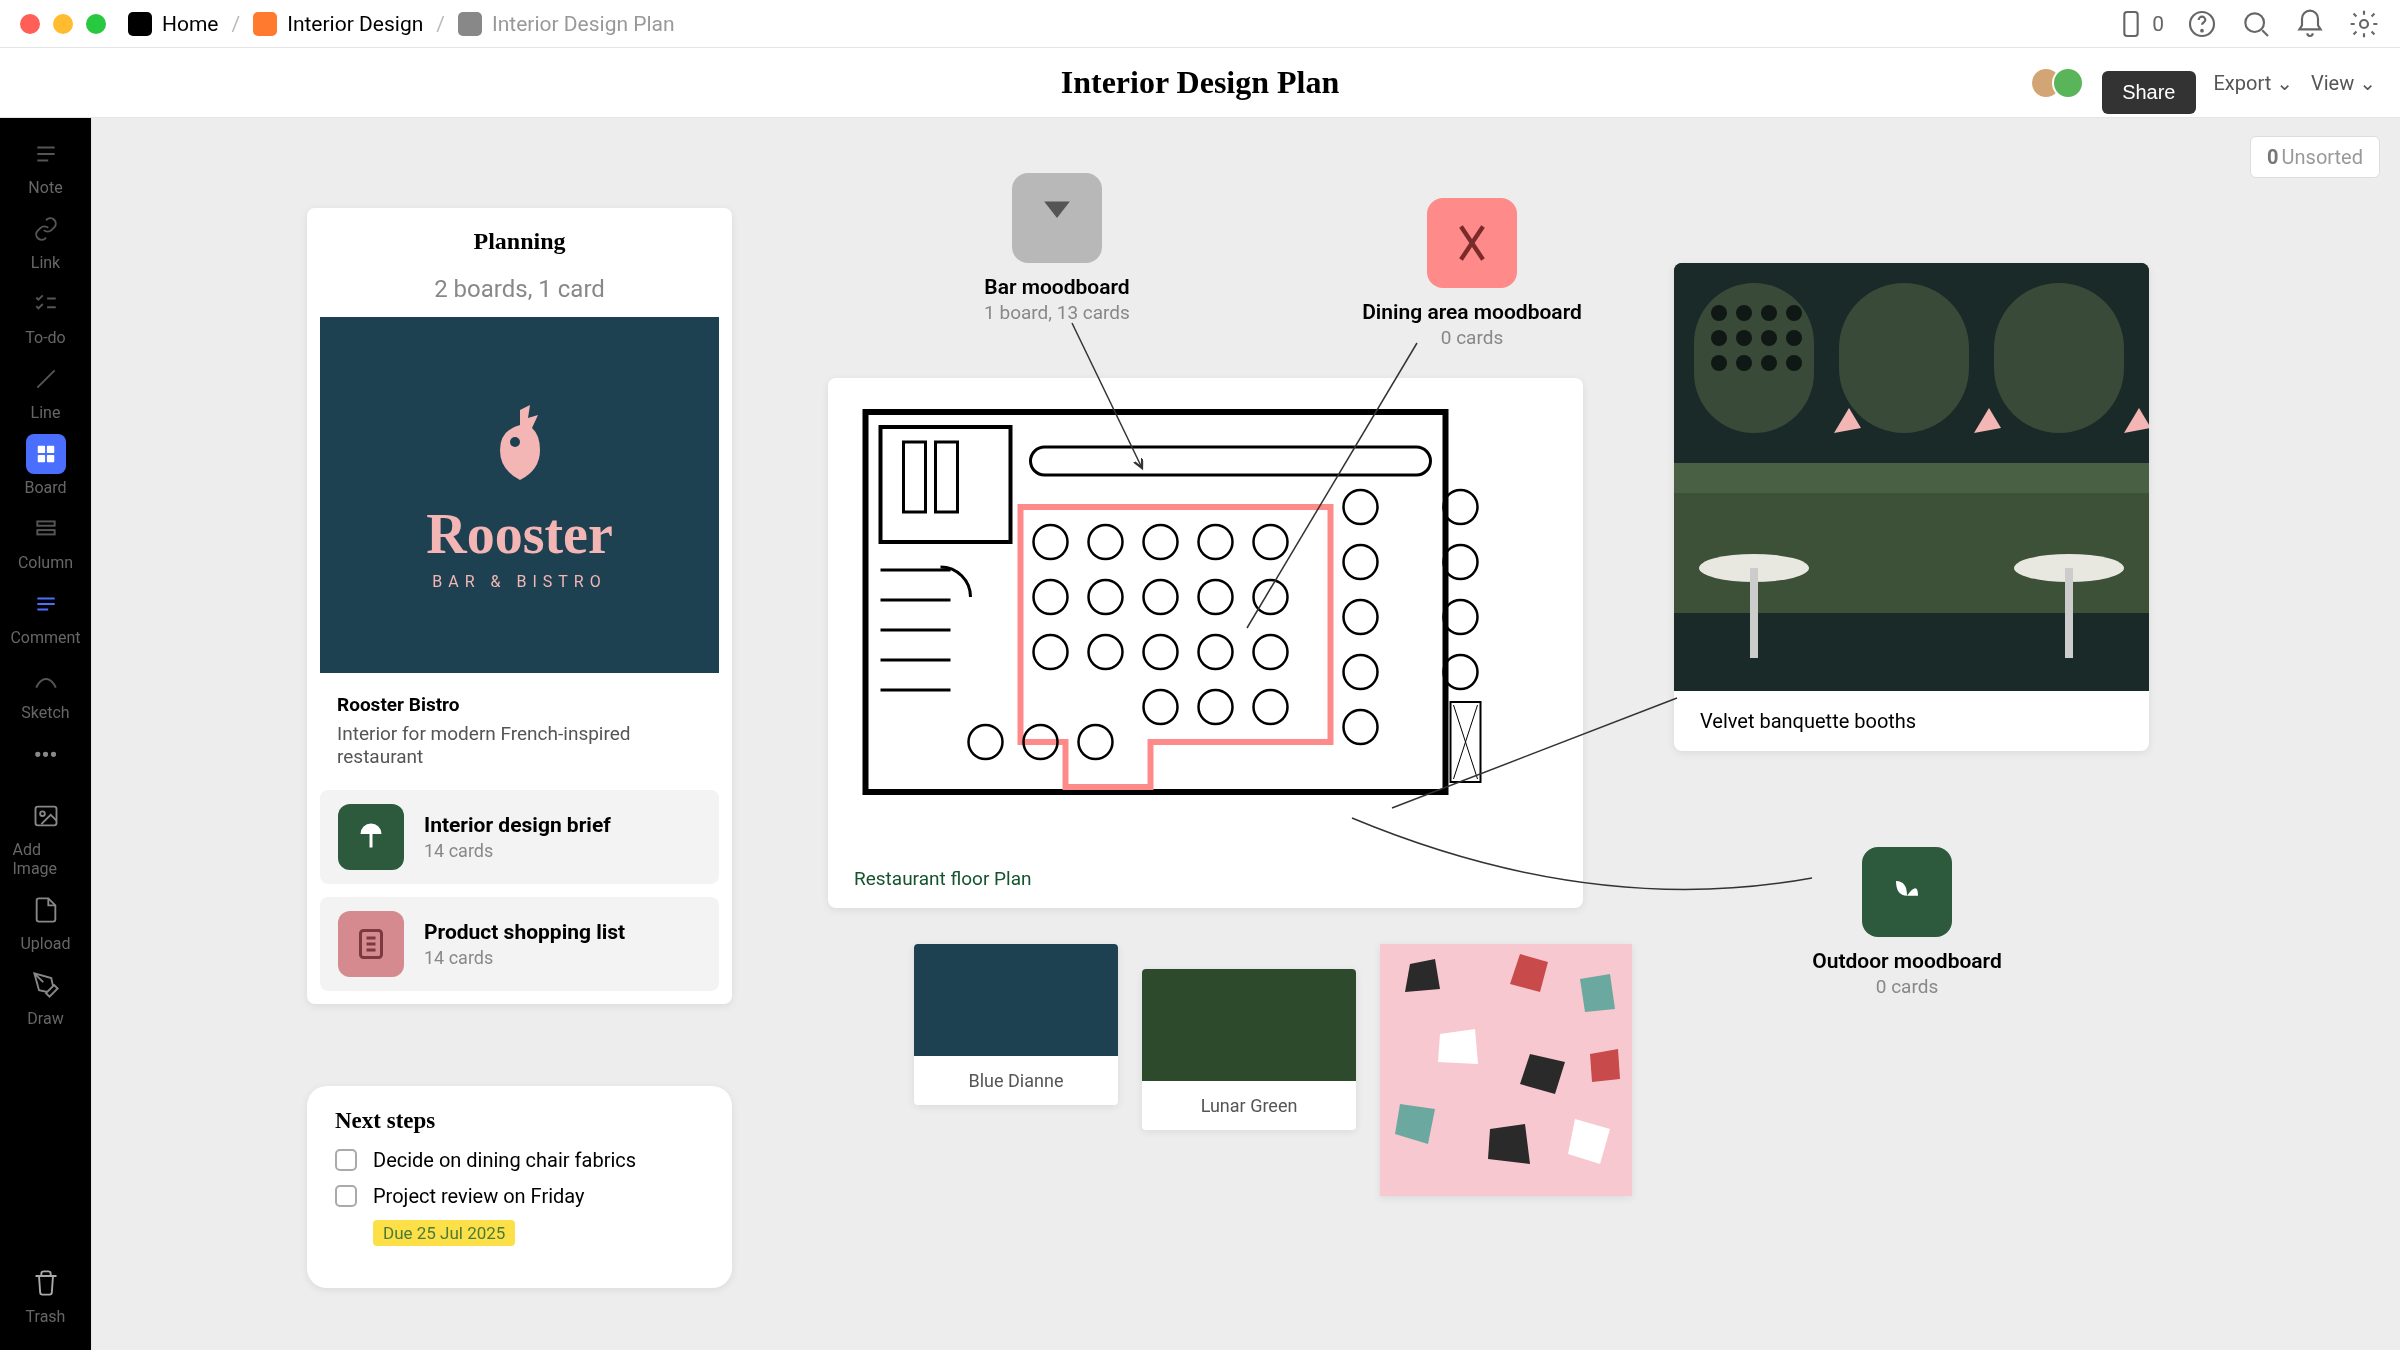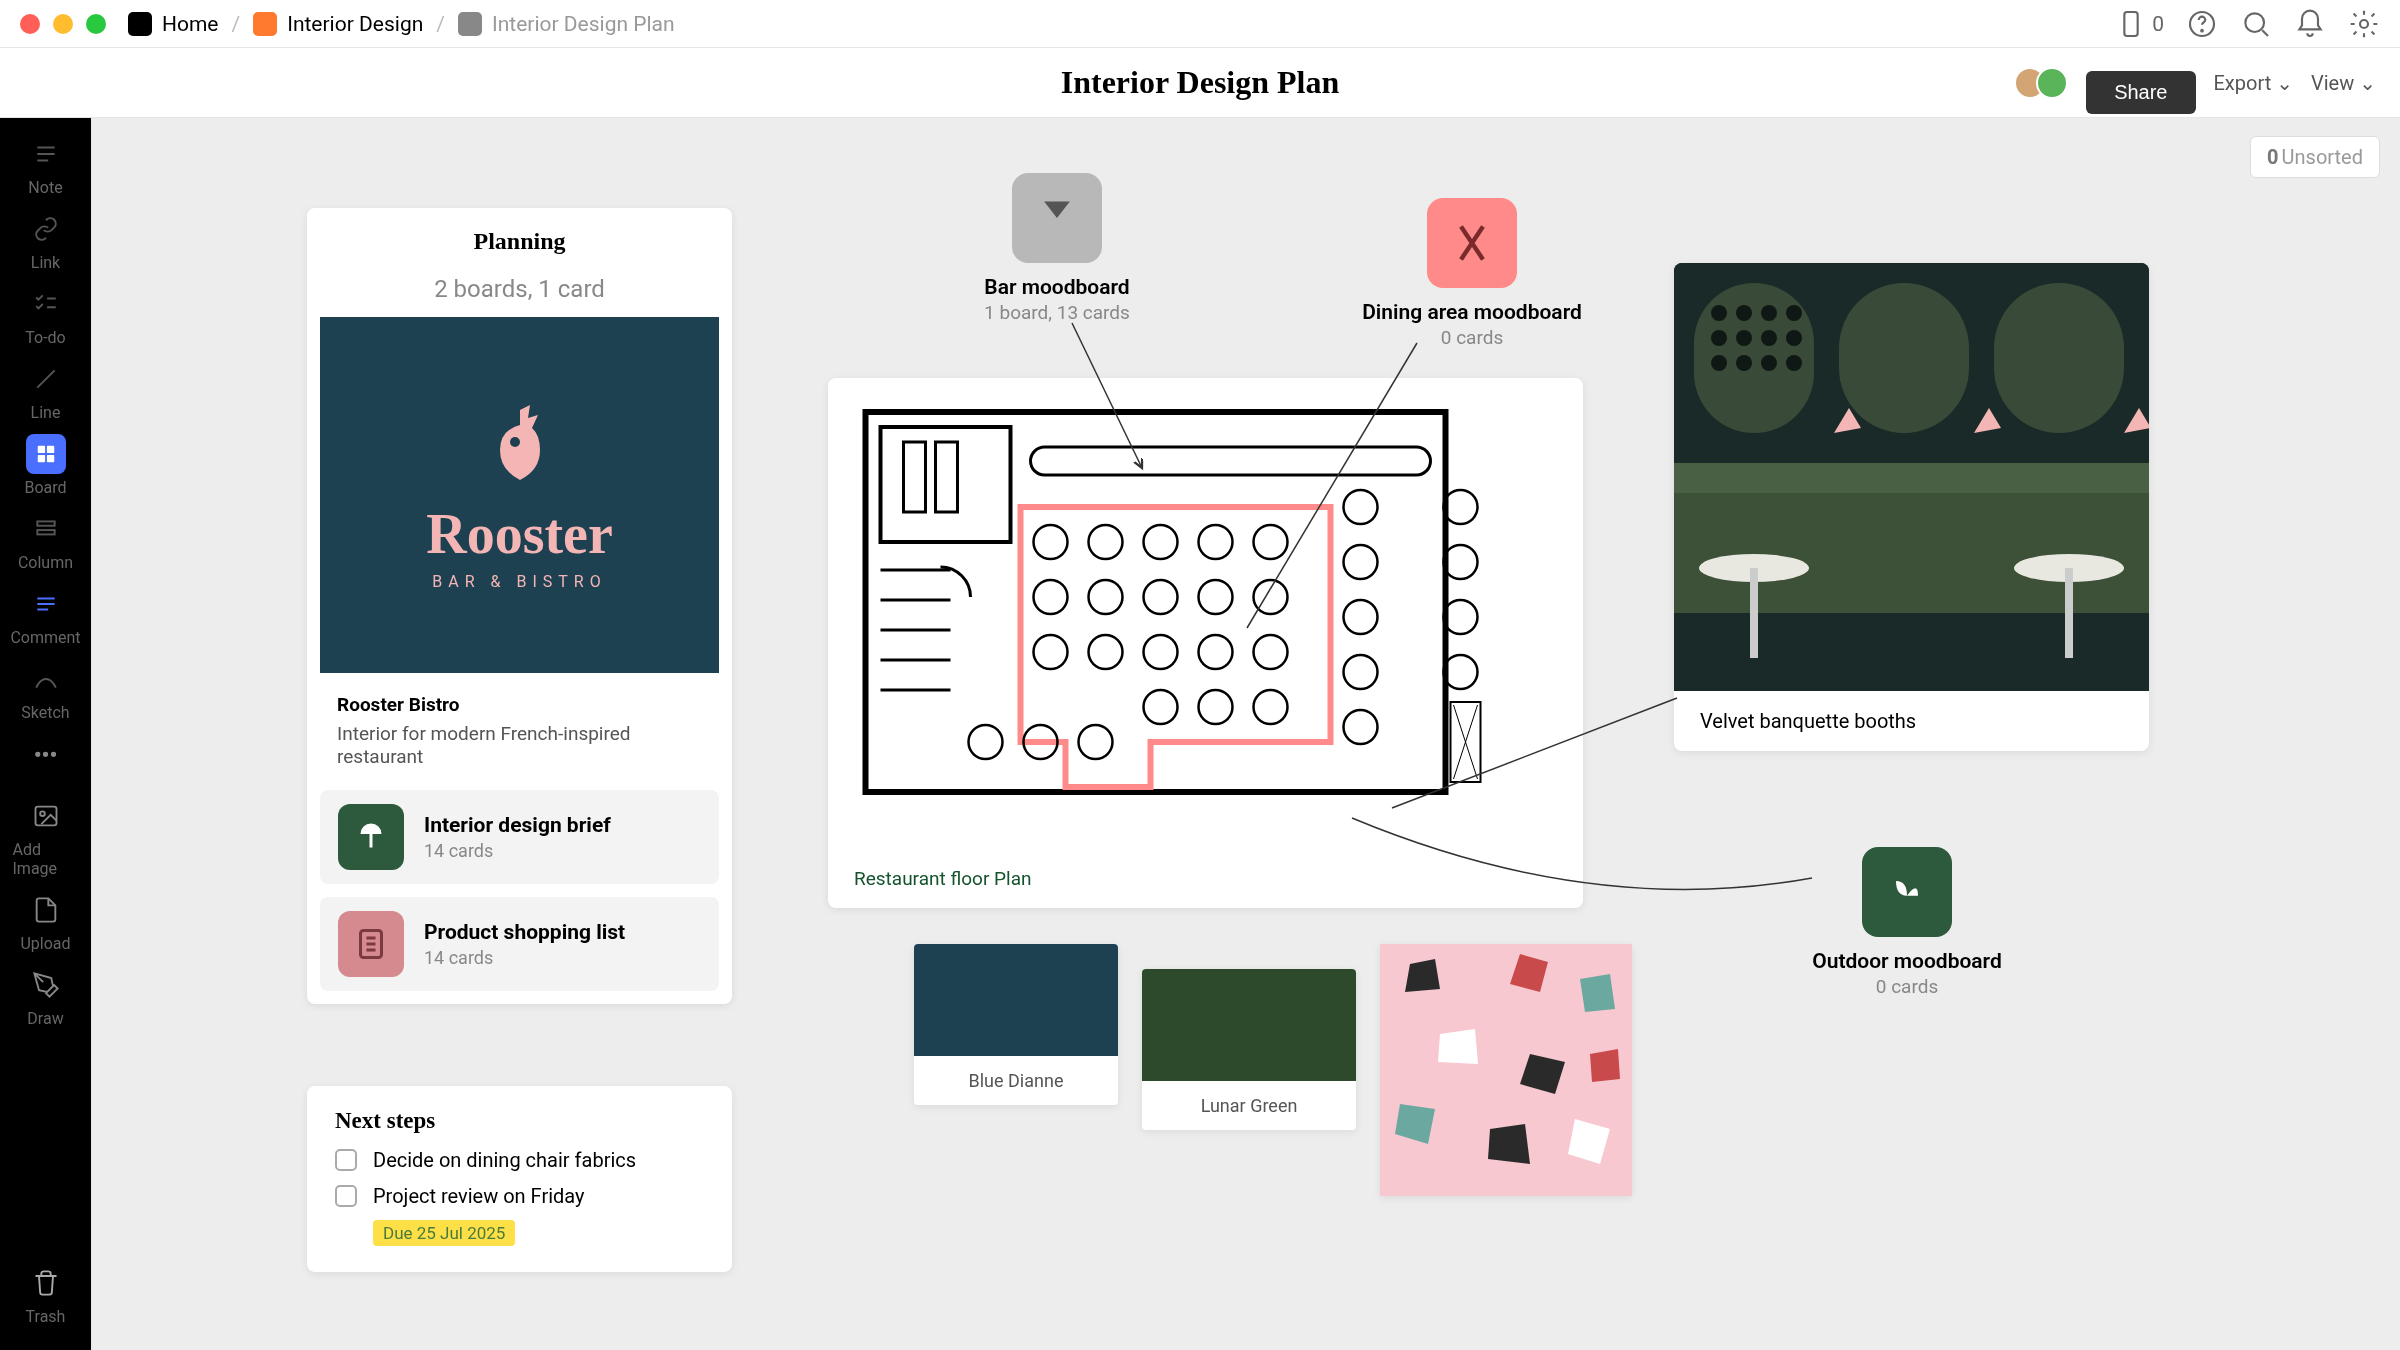--- a/index.html
+++ b/index.html
@@ -21,21 +21,21 @@
 .tb-right{margin-left:auto;display:flex;align-items:center;gap:22px;}
 .tb-right svg{width:32px;height:32px;}
 .tb-count{display:flex;align-items:center;gap:5px;font-size:21px;color:#666;}
 
 
 .header{height:70px;background:#fff;display:flex;align-items:center;position:relative;border-bottom:1px solid #e5e5e5;}
 .page-title{position:absolute;left:50%;transform:translateX(-50%);font-size:32px;font-weight:700;font-family:Georgia,serif;}
 .hd-right{margin-left:auto;display:flex;align-items:center;gap:18px;padding-right:24px;}
 .avatars{display:flex;}
 .avatar-pair img,.avatar{width:32px;height:32px;border-radius:50%;border:2px solid #fff;}
-.share-btn{background:#333;color:#fff;padding:10px 28px;border-radius:6px;font-size:20px;border:none;cursor:pointer;margin-top:20px;}
+.share-btn{background:#333;color:#fff;padding:10px 20px;border-radius:6px;font-size:20px;border:none;cursor:pointer;margin-top:20px;}
 .hd-link{font-size:20px;color:#555;display:flex;align-items:center;gap:5px;cursor:pointer;}
 
 
 .sidebar{position:absolute;left:0;top:118px;bottom:0;width:92px;background:#000000;border-right:1px solid #e5e5e5;display:flex;flex-direction:column;align-items:center;padding-top:16px;}
 .sb-item{width:66px;display:flex;flex-direction:column;align-items:center;margin-bottom:12px;cursor:pointer;}
 .sb-icon{width:40px;height:40px;border-radius:8px;display:flex;align-items:center;justify-content:center;}
 .sb-item.active .sb-icon{background:#4a6fff;}
 .sb-label{font-size:16px;color:#666;margin-top:4px;}
 .sb-sep{height:10px;}
 .sb-bottom{margin-top:auto;margin-bottom:24px;}
@@ -57,21 +57,21 @@
 .plan-desc b{font-size:19px;}
 .plan-desc p{font-size:19px;color:#555;margin-top:6px;}
 .plan-row{margin:0 13px 13px;background:#f3f3f3;border-radius:8px;padding:14px 18px;display:flex;align-items:center;gap:20px;cursor:pointer;}
 .plan-row-icon{width:66px;height:66px;border-radius:12px;display:flex;align-items:center;justify-content:center;}
 .plan-row-icon.green{background:#2d5a3d;}
 .plan-row-icon.pink{background:#d48a8f;}
 .plan-row-text b{font-size:21px;}
 .plan-row-text div{font-size:18px;color:#888;margin-top:3px;}
 
 
-.next-card{position:absolute;left:215px;top:968px;width:425px;background:#fff;border-radius:8px;box-shadow:0 2px 8px rgba(0,0,0,0.08);padding:22px 28px 26px;}
+.next-card{position:absolute;left:215px;top:968px;width:425px;background:#fff;border-radius:20px;box-shadow:0 2px 8px rgba(0,0,0,0.08);padding:22px 28px 42px;}
 .next-card h3{font-family:Georgia,serif;font-size:23px;margin-bottom:14px;}
 .todo{display:flex;align-items:center;gap:16px;margin-bottom:12px;font-size:20px;}
 .cb{width:22px;height:22px;border:2px solid #aaa;border-radius:5px;}
 .due{display:inline-block;background:#fde047;color:#4a7a3a;font-size:17px;padding:3px 10px;border-radius:4px;margin-left:38px;}
 
 
 .mb-tile{position:absolute;text-align:center;cursor:pointer;}
 .mb-icon{width:90px;height:90px;border-radius:16px;margin:0 auto;display:flex;align-items:center;justify-content:center;}
 .mb-tile .t{font-size:21px;font-weight:600;margin-top:12px;}
 .mb-tile .s{font-size:19px;color:#888;margin-top:2px;}

